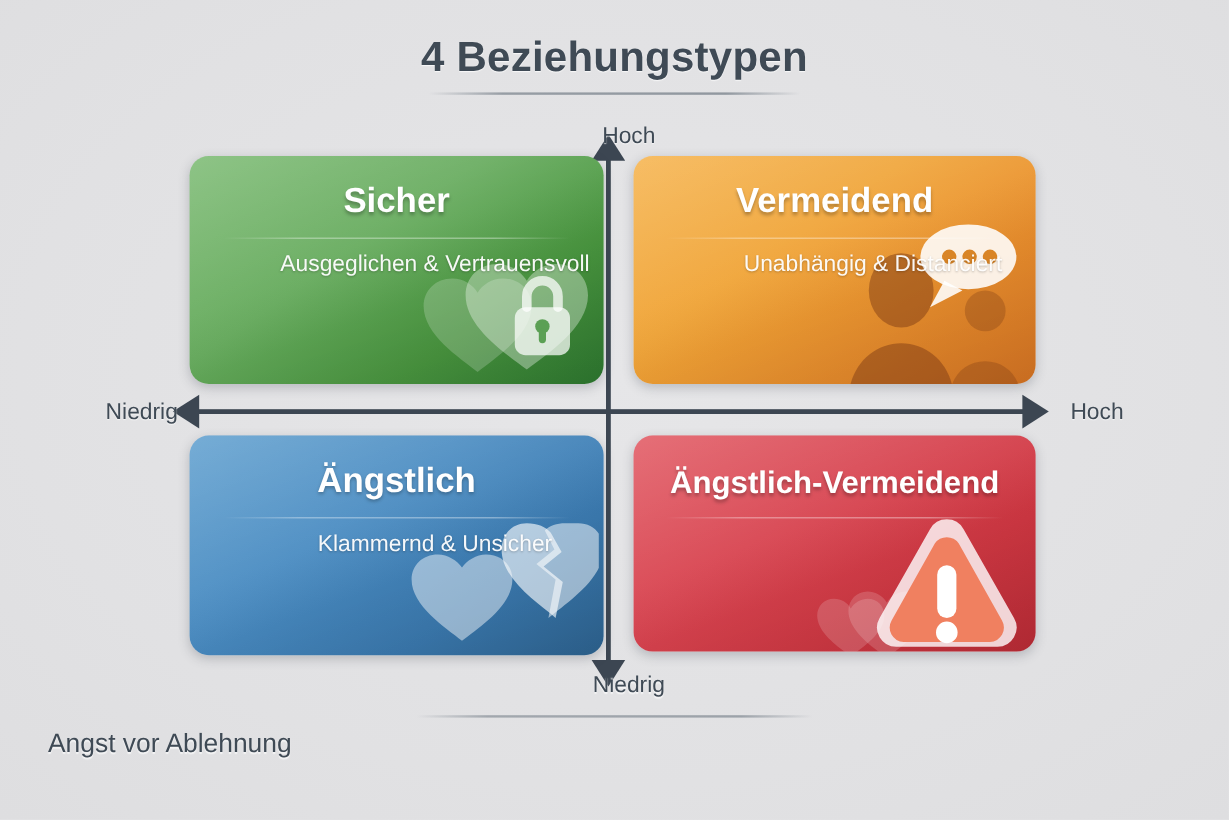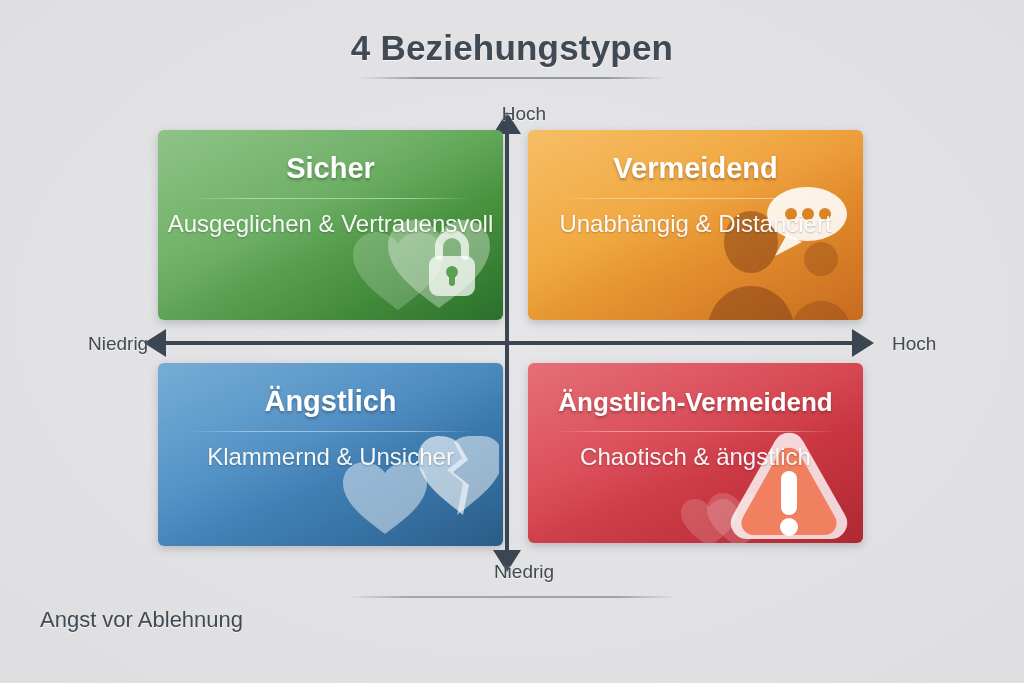--- a/index.html
+++ b/index.html
@@ -124,21 +124,21 @@
     text-align: left;
     font-size: 22px;
     color: #3f4a55;
     text-shadow: 0 1px 1px rgba(255,255,255,0.7);
     margin-left: 40px;
   }
 
   
   .card {
     position: absolute;
-    border-radius: 6px;
+    border-radius: 16px;
     overflow: hidden;
     box-shadow: 0 3px 9px rgba(60,70,80,0.26);
   }
   .card .gloss {
     position: absolute;
     inset: 0;
     background: linear-gradient(160deg, rgba(255,255,255,0.17) 0%, rgba(255,255,255,0.05) 42%, rgba(0,0,0,0.03) 60%, rgba(0,0,0,0.10) 100%);
     pointer-events: none;
   }
   .card-head {
@@ -161,24 +161,25 @@
     height: 1px;
     background: linear-gradient(90deg, rgba(255,255,255,0) 0%, rgba(255,255,255,0.42) 22%, rgba(255,255,255,0.45) 78%, rgba(255,255,255,0) 100%);
     z-index: 3;
   }
   .card-sub {
     position: absolute;
     left: 0;
     top: 80px;
     width: 100%;
     text-align: center;
-    font-size: 24px;
+    font-size: 19px;
     color: rgba(255,255,255,0.95);
     text-shadow: 0 1px 2px rgba(0,0,0,0.25);
     z-index: 3;
+    padding-left: 32px;
   }
   .card-art {
     position: absolute;
     right: 4px;
     bottom: -14px;
     width: 180px;
     height: 150px;
     z-index: 2;
   }
 
@@ -285,19 +286,18 @@
         <path d="M16 92c-8 0-14 6-14 14 0 15 19 27 28 34 9-7 28-19 28-34 0-8-6-14-14-14-5 0-11 3-14 8-3-5-8-8-14-8z"></path>
         <path d="M44 86c-9 0-16 7-16 16 0 17 21 31 32 39 11-8 32-22 32-39 0-9-7-16-16-16-6 0-12 3-16 9-4-6-10-9-16-9z"></path>
       </g>
       <path d="M96 34a16 16 0 0 1 28 0l42 74a16 16 0 0 1-14 24H68a16 16 0 0 1-14-24z" fill="rgba(255,255,255,0.80)"></path>
       <path d="M100 46a12 12 0 0 1 20 0l36 64a12 12 0 0 1-10 18H74a12 12 0 0 1-10-18z" fill="#f08060"></path>
       <rect x="102" y="64" width="16" height="44" rx="8" fill="#ffffff"></rect>
       <circle cx="110" cy="120" r="9" fill="#ffffff"></circle>
     </svg>
     <div class="card-head">Ängstlich-Vermeidend</div>
     <div class="card-rule"></div>
-    <div class="card-sub">Chaotisch &amp; ängstlich</div>
   </div>
 
   <div class="bottom-rule"></div>
   <div class="bottom-caption">Angst vor Ablehnung</div>
 
 </div>
 
 </body></html>

